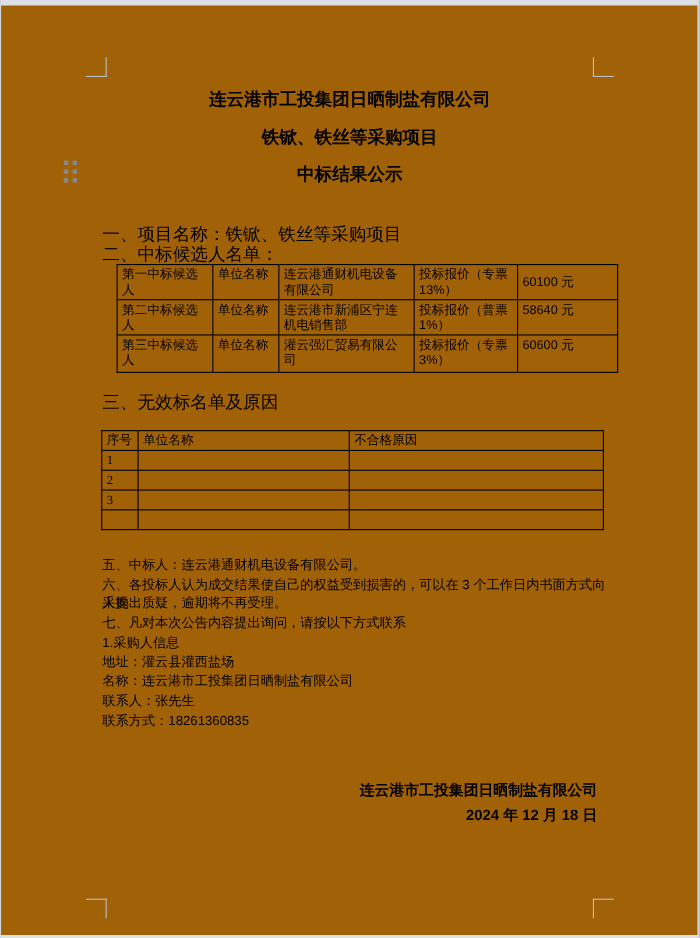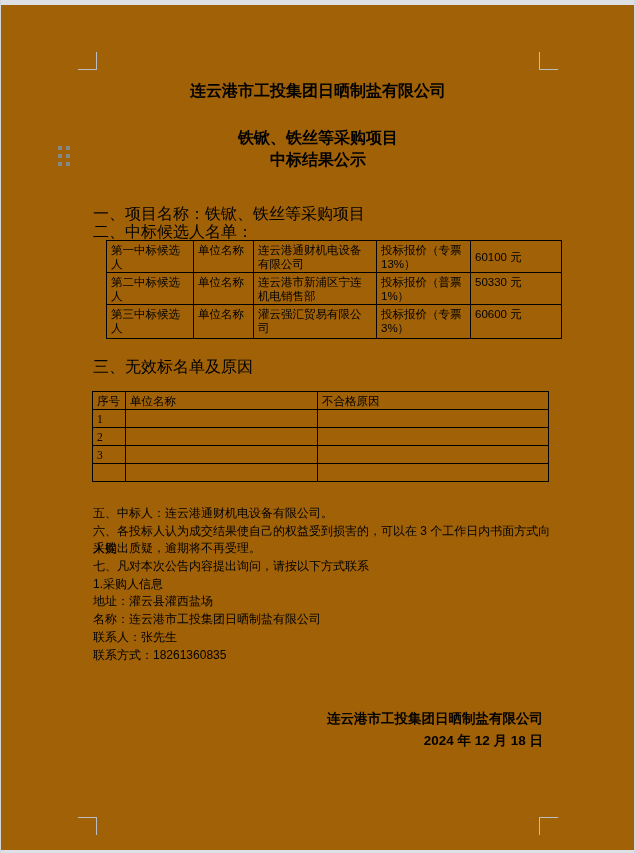--- a/index.html
+++ b/index.html
@@ -31,21 +31,21 @@
   
   .handle {
     position: absolute; left: 58px; top: 146px;
     display: grid; grid-template-columns: 4px 4px; grid-auto-rows: 4px;
     column-gap: 4px; row-gap: 4px; cursor: move;
   }
   .handle i { background: #85898d; width: 4px; height: 4px; }
 
   .title { position: absolute; left: 0; width: 636px; text-align: center; font-weight: bold; font-size: 16px; line-height: 18px; }
   .title-1 { top: 82px; }
-  .title-2 { top: 129px; }
+  .title-2 { top: 117px; }
   .title-3 { top: 151px; }
 
   .bodytext { font-size: 16px; line-height: 18px; font-weight: 500; }
 
   .sec-line { position: absolute; left: 93px; }
   .sec-1 { top: 205px; }
   .sec-2 { top: 223px; }
   .sec-3 { top: 358px; }
 
   table { border-collapse: collapse; table-layout: fixed; }
@@ -132,21 +132,21 @@
         <td>单位名称</td>
         <td>连云港通财机电设备有限公司</td>
         <td>投标报价（专票13%）</td>
         <td class="amount">60100 元</td>
       </tr>
       <tr class="r2">
         <td>第二中标候选人</td>
         <td>单位名称</td>
         <td>连云港市新浦区宁连机电销售部</td>
         <td>投标报价（普票1%）</td>
-        <td>50330 元</td>
+        <td>58640 元</td>
       </tr>
       <tr class="r3">
         <td>第三中标候选人</td>
         <td>单位名称</td>
         <td>灌云强汇贸易有限公司</td>
         <td>投标报价（专票3%）</td>
         <td>60600 元</td>
       </tr>
     </tbody>
   </table>

